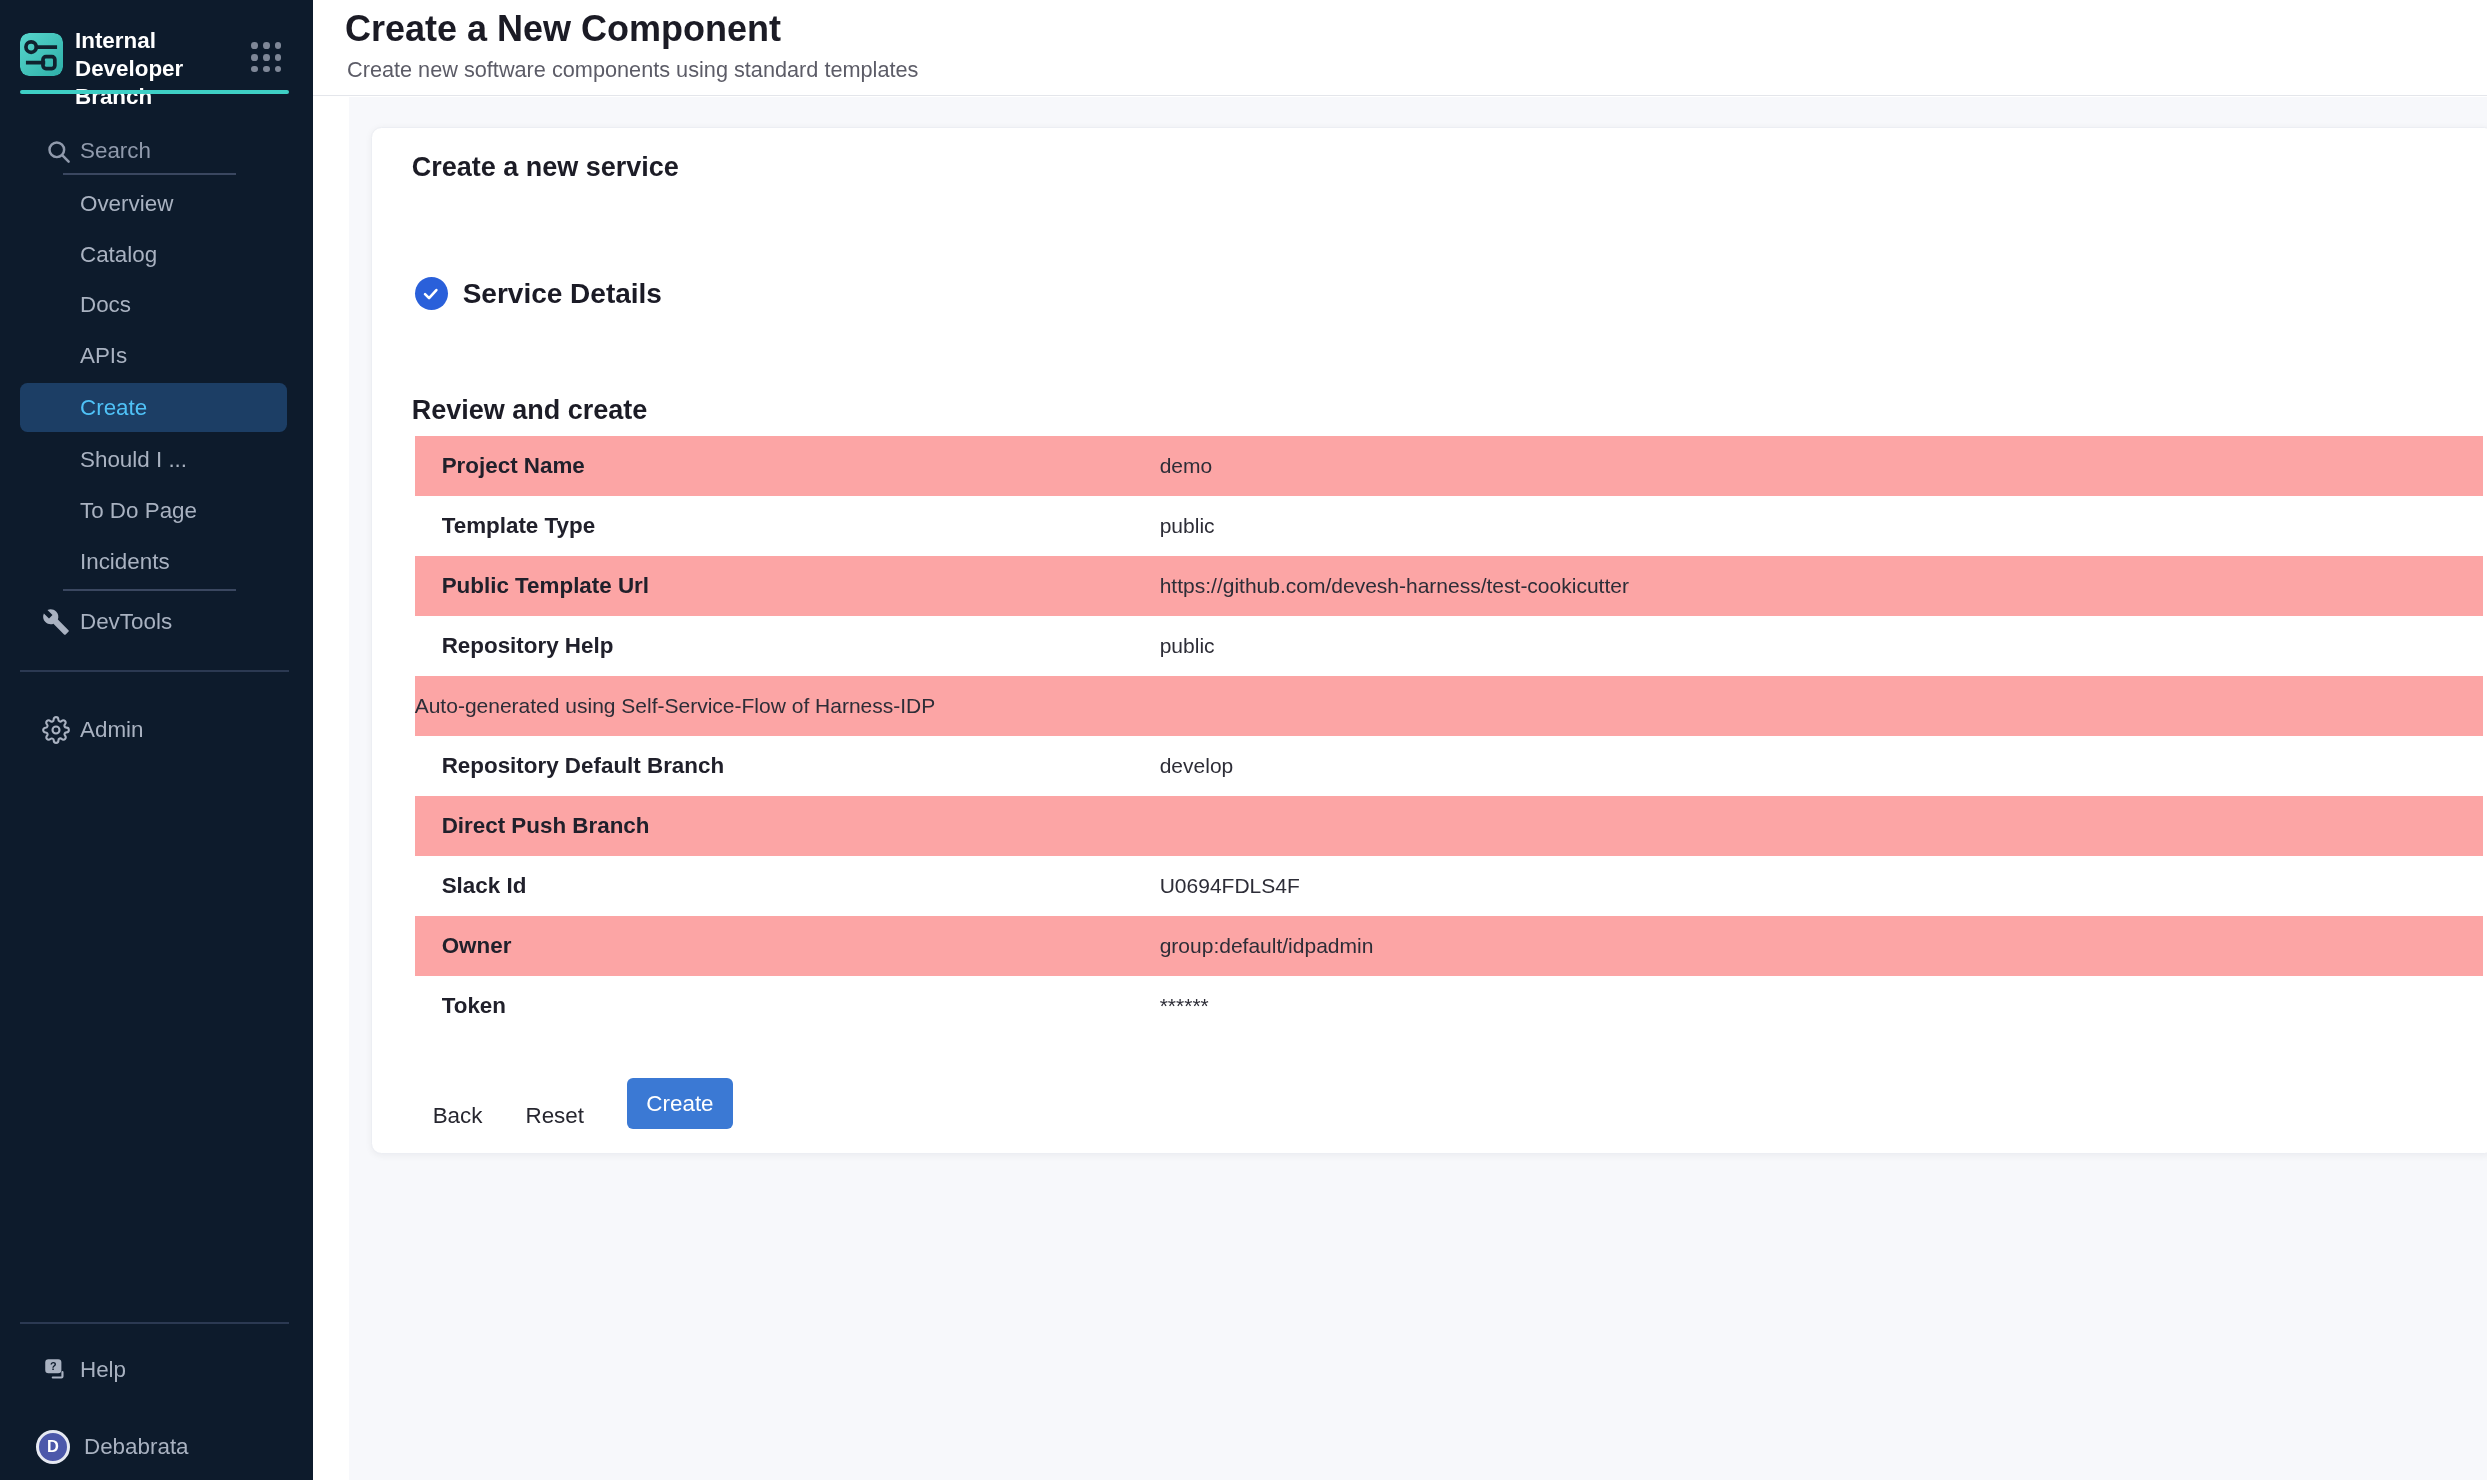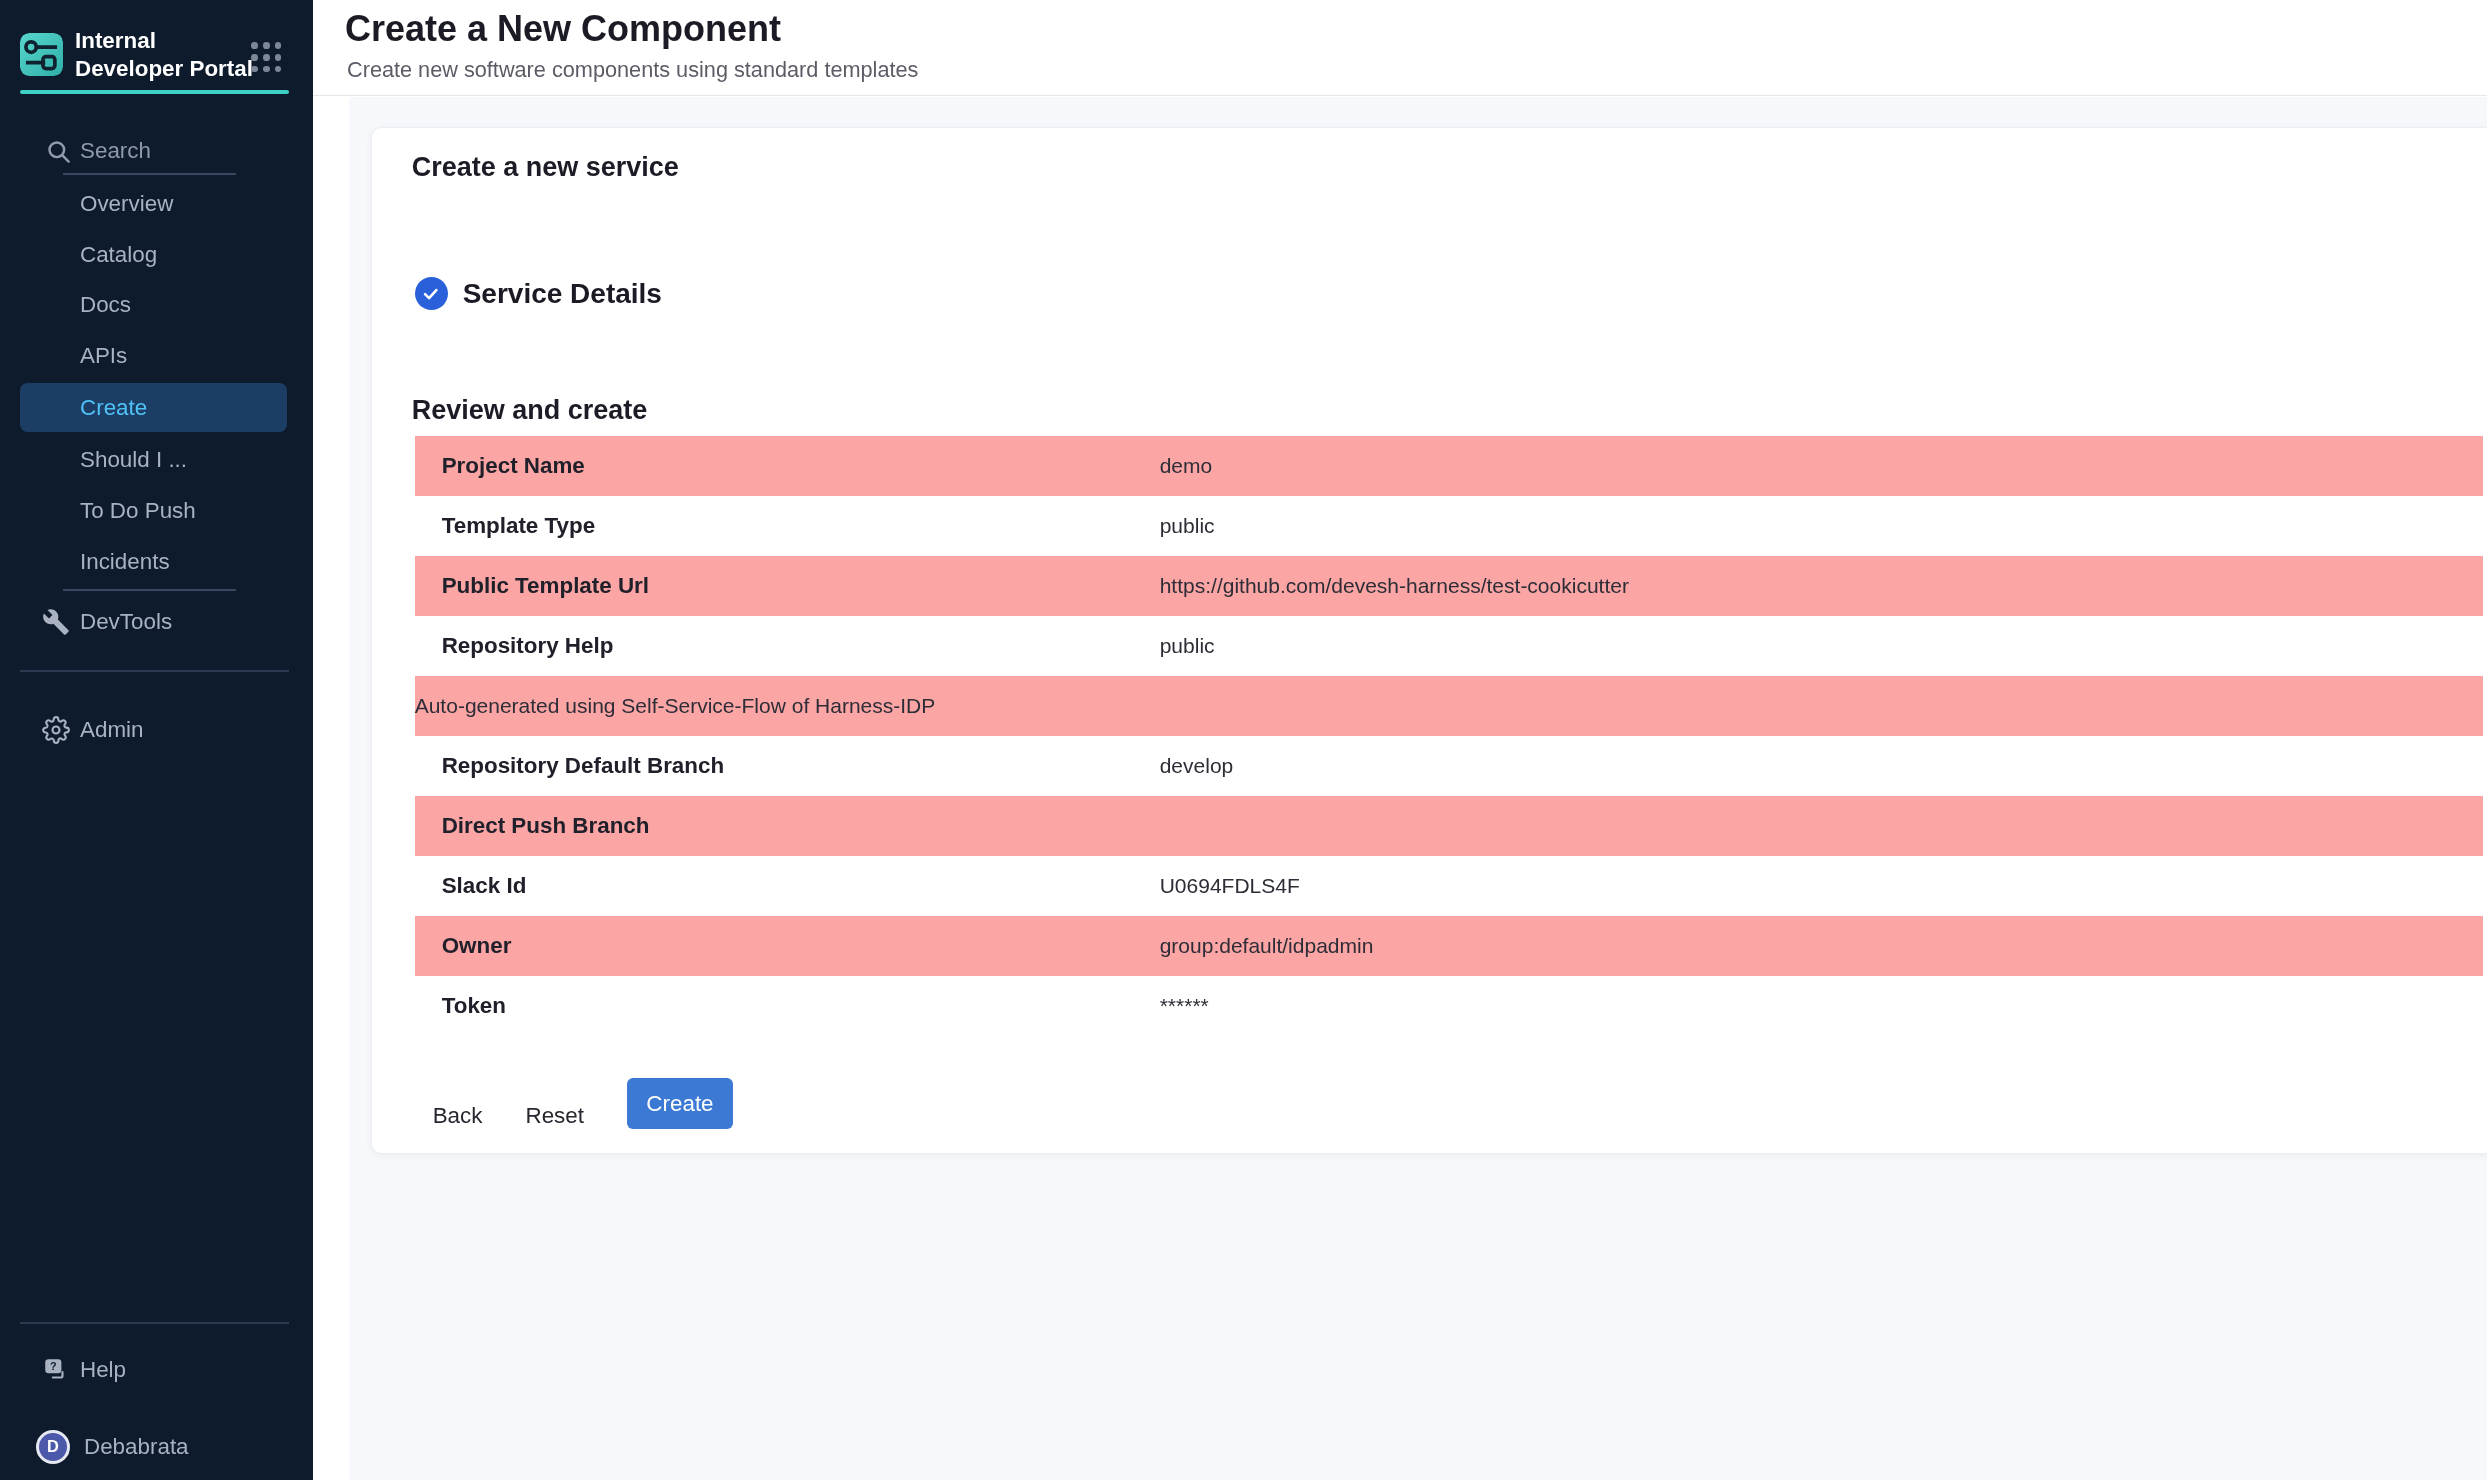--- a/index.html
+++ b/index.html
@@ -74,21 +74,21 @@
         <stop offset="0" stop-color="#57D6CC"></stop>
             <stop offset="1" stop-color="#2EAFA8"></stop>
       </linearGradient>
         </defs>
       <rect x="0" y="0" width="58" height="58" rx="12" fill="url(#tg)"></rect>
       <line x1="20" y1="19" x2="50" y2="19" stroke="#10222F" stroke-width="5"></line>
       <circle cx="15" cy="19" r="7" fill="none" stroke="#10222F" stroke-width="5"></circle>
       <line x1="8" y1="40" x2="34" y2="40" stroke="#10222F" stroke-width="5"></line>
       <rect x="31" y="32" width="16" height="16" rx="4" fill="none" stroke="#10222F" stroke-width="5"></rect>
     </svg>
-    <div class="brand">Internal Developer Portal</div>
+    <div class="brand">Internal Developer Branch</div>
     <div class="apps-icon">
       <span></span>
         <span></span>
         <span></span>
         <span></span>
         <span></span>
         <span></span>
         <span></span>
         <span></span>
         <span></span>
@@ -117,21 +117,21 @@
         <span class="lbl">APIs</span>
       </div>
     <div class="side-item nav-create">
       <div class="hl"></div>
       <span class="lbl">Create</span>
     </div>
     <div class="side-item nav-should">
         <span class="lbl">Should I ...</span>
       </div>
     <div class="side-item nav-todo">
-        <span class="lbl">To Do Push</span>
+        <span class="lbl">To Do Page</span>
       </div>
     <div class="side-item nav-incidents">
         <span class="lbl">Incidents</span>
       </div>
 
     <div class="underline u2"></div>
 
     <div class="side-item nav-devtools">
       <svg class="icon-left" viewBox="0 0 24 24" fill="#A9B2C1">
         <path d="M22.7 19l-9.1-9.1c.9-2.3.4-5-1.5-6.9-2-2-5-2.4-7.4-1.3L9 6 6 9 1.6 4.7C.4 7.1.9 10.1 2.9 12.1c1.9 1.9 4.6 2.4 6.9 1.5l9.1 9.1c.4.4 1 .4 1.4 0l2.3-2.3c.5-.4.5-1.1.1-1.4z"></path>

